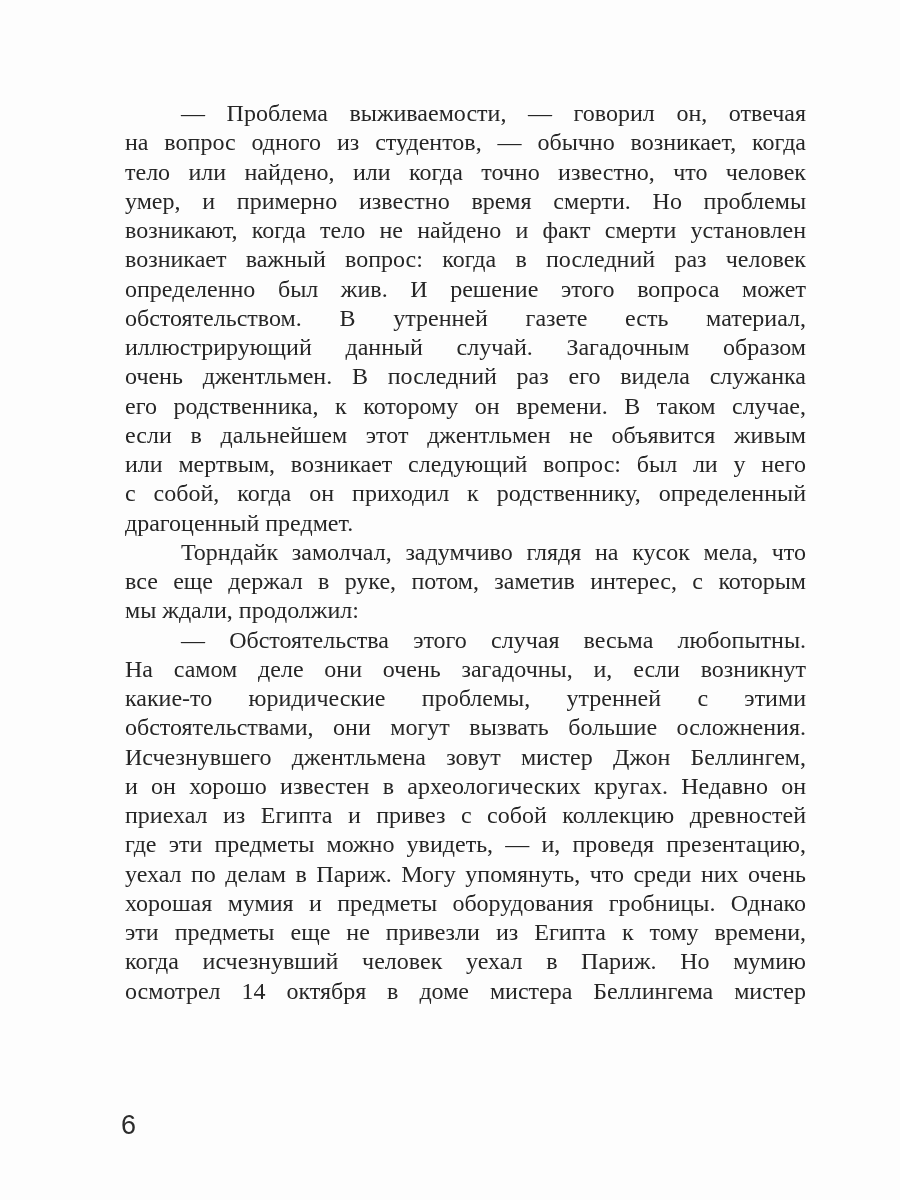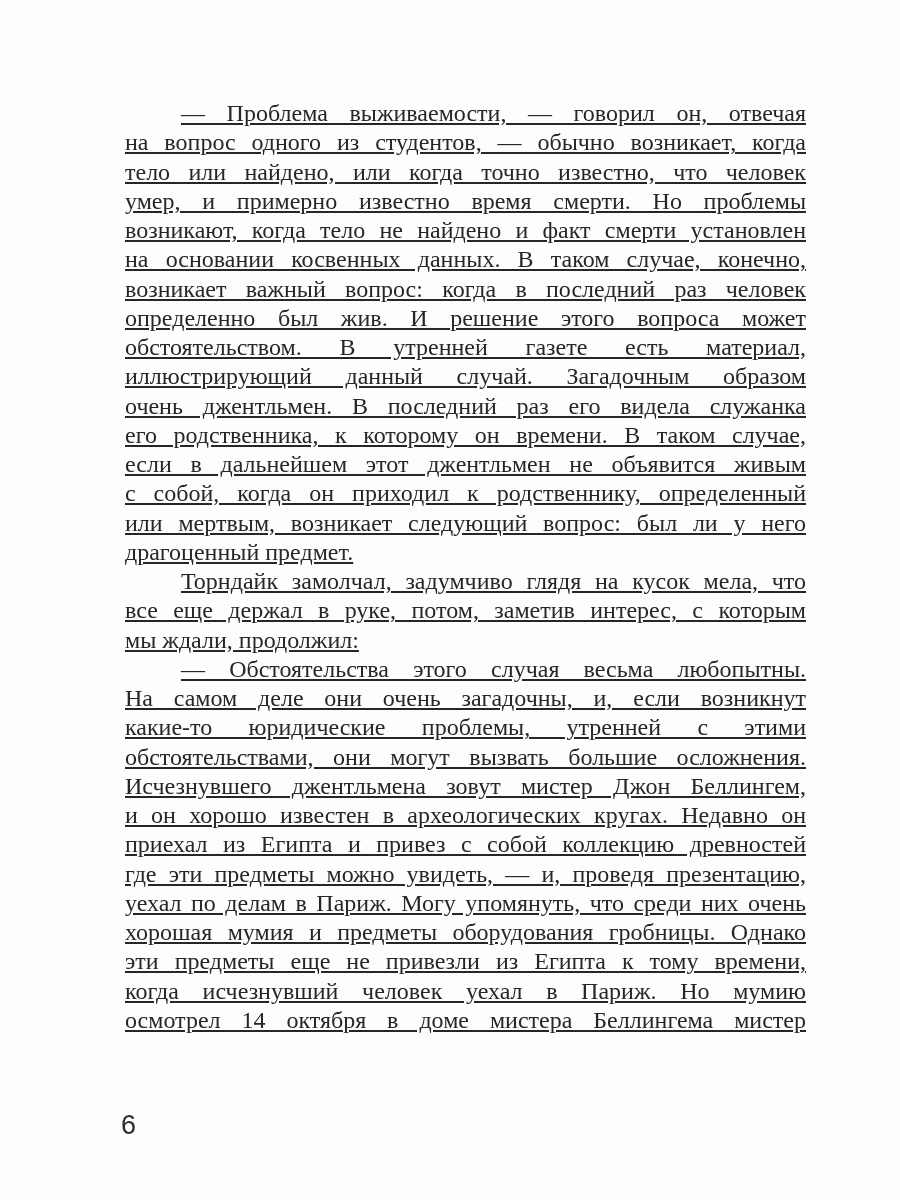--- a/index.html
+++ b/index.html
@@ -14,21 +14,20 @@
     background: #fdfdfd;
     overflow: hidden;
   }
   .text-block {
     position: absolute;
     left: 125px; top: 99px;
     width: 681px;
     font-size: 24px;
     line-height: 29.25px;
     color: #262626;
-    text-decoration: underline;
   }
   .para { margin: 0; padding: 0; }
   .line {
     height: 29.25px;
     text-align: justify;
     text-align-last: justify;
     white-space: nowrap;
   }
   .line.lastline {
     text-align-last: left;
@@ -48,30 +47,29 @@
 <body>
 
 <div class="book-page">
   <div class="text-block">
       <div class="para">
         <div class="line firstline">— Проблема выживаемости, — говорил он, отвечая</div>
         <div class="line">на вопрос одного из студентов, — обычно возникает, когда</div>
         <div class="line">тело или найдено, или когда точно известно, что человек</div>
         <div class="line">умер, и примерно известно время смерти. Но проблемы</div>
         <div class="line">возникают, когда тело не найдено и факт смерти установлен</div>
-        <div class="line">на основании косвенных данных. В таком случае, конечно,</div>
         <div class="line">возникает важный вопрос: когда в последний раз человек</div>
         <div class="line">определенно был жив. И решение этого вопроса может</div>
         <div class="line">обстоятельством. В утренней газете есть материал,</div>
         <div class="line">иллюстрирующий данный случай. Загадочным образом</div>
         <div class="line">очень джентльмен. В последний раз его видела служанка</div>
         <div class="line">его родственника, к которому он времени. В таком случае,</div>
         <div class="line">если в дальнейшем этот джентльмен не объявится живым</div>
+        <div class="line">или мертвым, возникает следующий вопрос: был ли у него</div>
         <div class="line">с собой, когда он приходил к родственнику, определенный</div>
-        <div class="line">или мертвым, возникает следующий вопрос: был ли у него</div>
         <div class="line lastline">драгоценный предмет.</div>
       </div>
       <div class="para">
         <div class="line firstline">Торндайк замолчал, задумчиво глядя на кусок мела, что</div>
         <div class="line">все еще держал в руке, потом, заметив интерес, с которым</div>
         <div class="line lastline">мы ждали, продолжил:</div>
       </div>
       <div class="para">
         <div class="line firstline">— Обстоятельства этого случая весьма любопытны.</div>
         <div class="line">На самом деле они очень загадочны, и, если возникнут</div>

